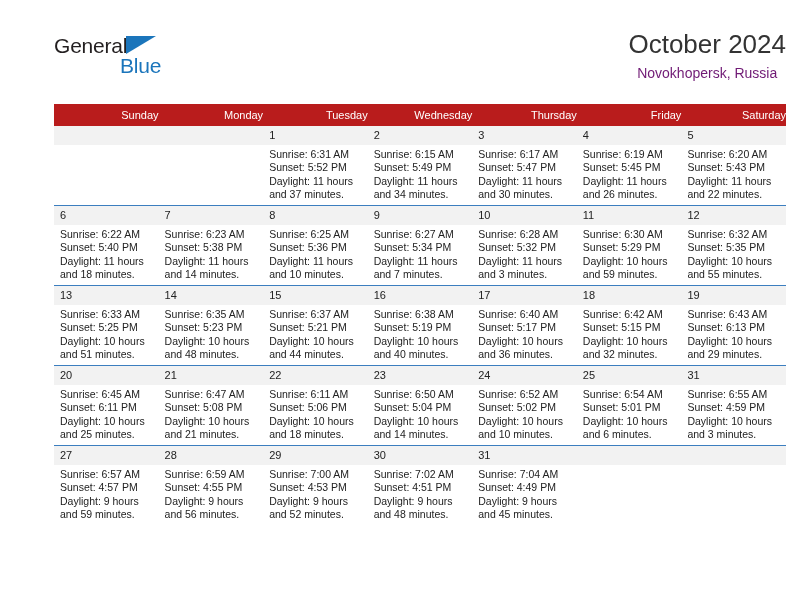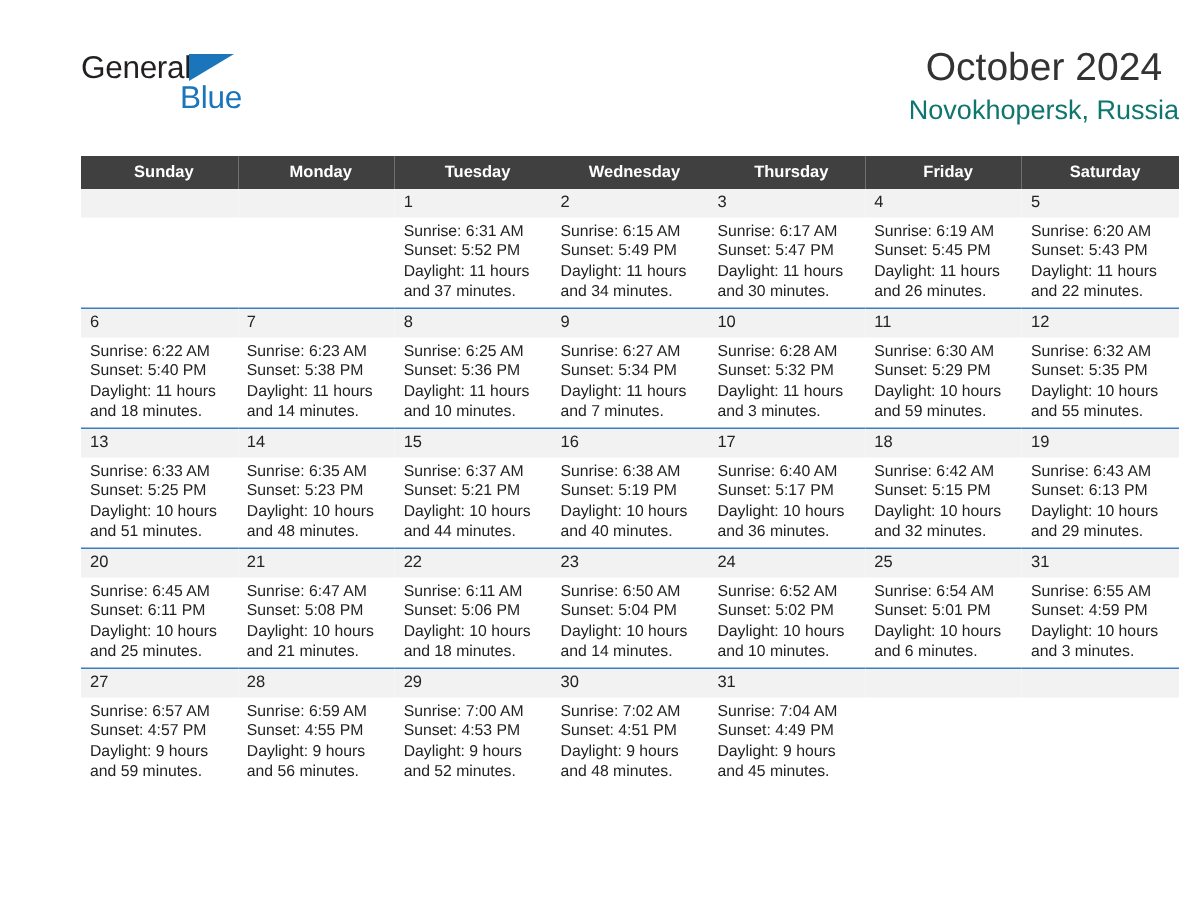--- a/index.html
+++ b/index.html
@@ -70,42 +70,42 @@
     top: 0px;
     text-align: center;
   }
   .cal-title {
     font-size: 26px;
     color: #333333;
     line-height: 32px;
     white-space: nowrap;
   }
   .cal-sub {
-    font-size: 18px;
-    color: #0f766e;
+    font-size: 14px;
+    color: #701a75;
     line-height: 22px;
     margin-top: 2px;
     white-space: nowrap;
   }
 
   
   .cal {
     position: absolute;
     left: 30px;
     top: 104px;
     width: 732px;
     border-collapse: collapse;
     table-layout: fixed;
   }
   .cal th {
-    background: #404040;
+    background: #b91c1c;
     color: #ffffff;
     font-size: 11px;
-    font-weight: bold;
-    text-align: center;
+    font-weight: normal;
+    text-align: right;
     padding: 5px 0 5px 6px;
     height: 11px;
     line-height: 12px;
     border: none;
   }
   .cal td {
     vertical-align: top;
     padding: 0;
     border: none;
     width: 104.57px;

